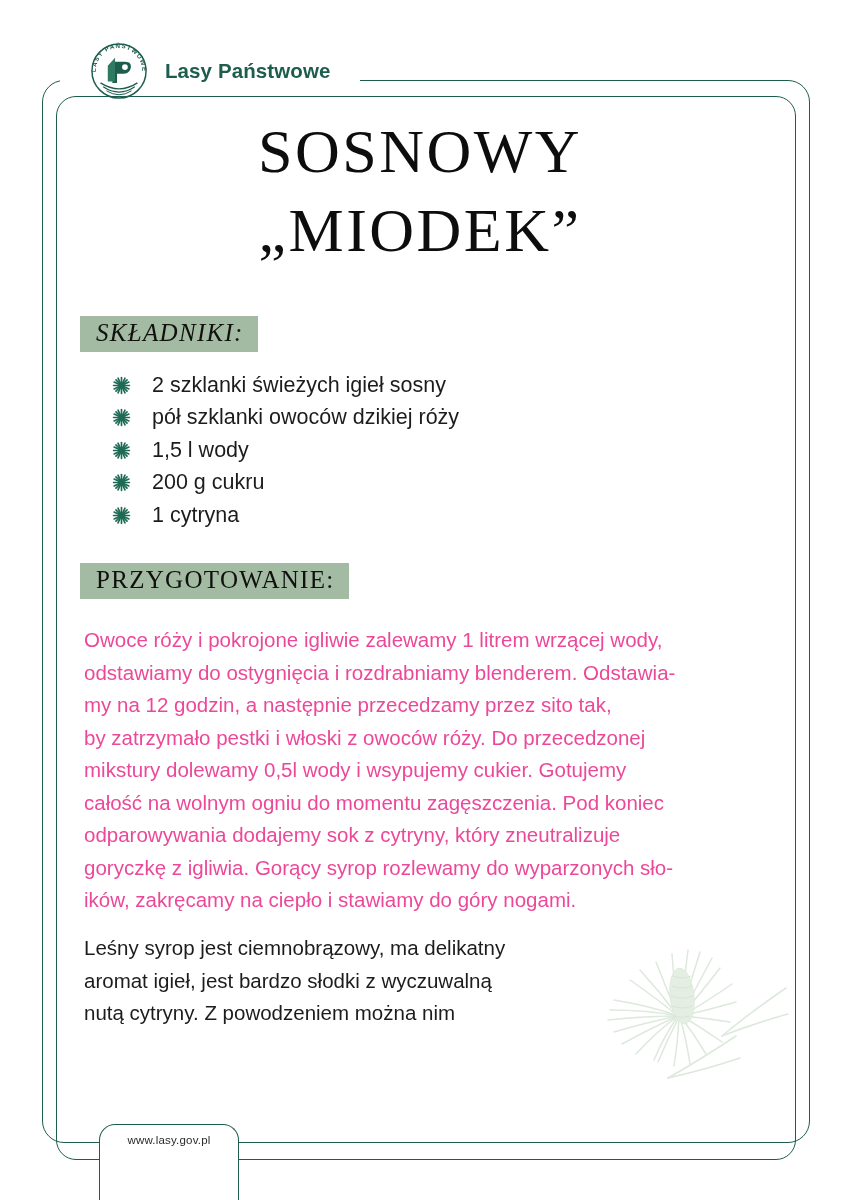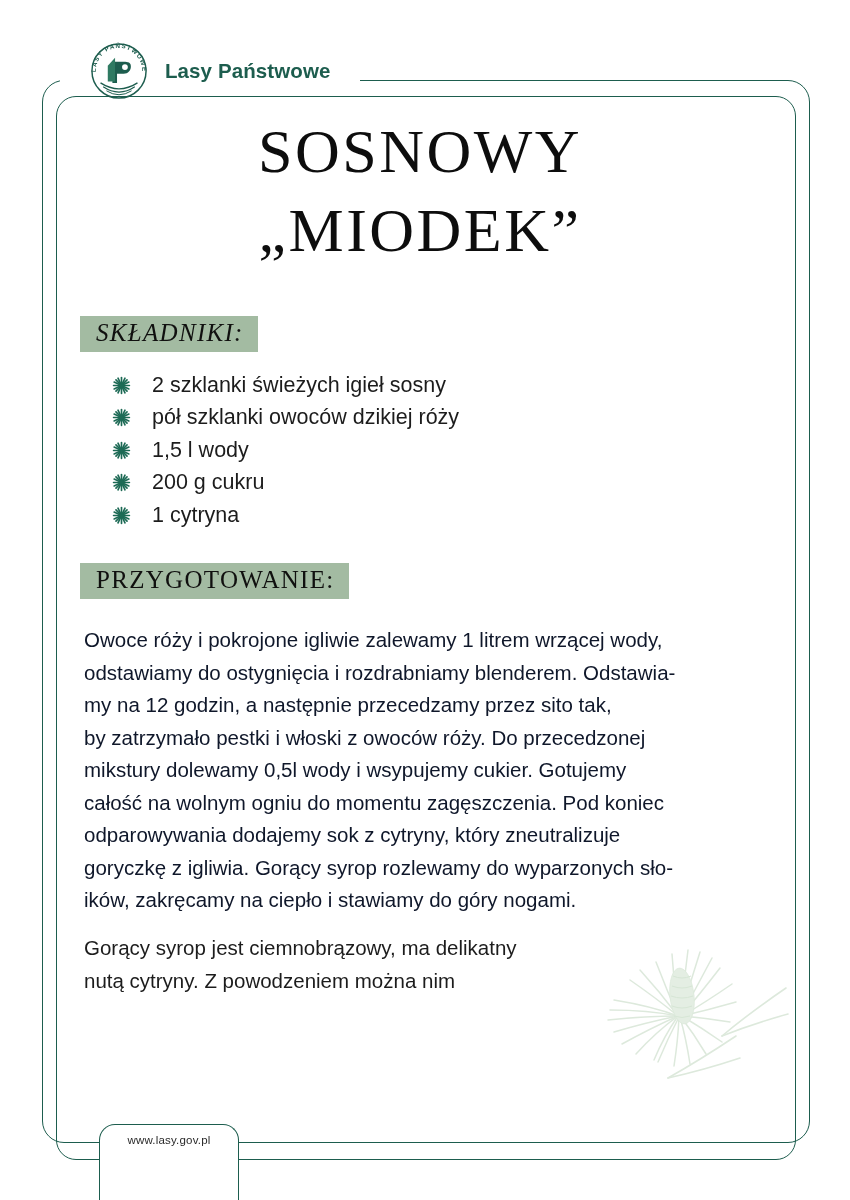--- a/index.html
+++ b/index.html
@@ -133,21 +133,21 @@
   .bullet-star { width: 19px; height: 19px; flex: 0 0 auto; display: block; }
 
   
   .prep-text {
     position: absolute;
     left: 84px;
     top: 624px;
     width: 700px;
     font-size: 20.5px;
     line-height: 32.5px;
-    color: #0f172a;
+    color: #ec4899;
   }
   .prep-text .ln { white-space: nowrap; display: block; }
 
   .note-text {
     position: absolute;
     left: 84px;
     top: 932px;
     width: 560px;
     font-size: 20.5px;
     line-height: 32.5px;
@@ -328,21 +328,22 @@
   <span class="ln">my na 12 godzin, a następnie przecedzamy przez sito tak,</span>
   <span class="ln">by zatrzymało pestki i włoski z owoców róży. Do przecedzonej</span>
   <span class="ln">mikstury dolewamy 0,5l wody i wsypujemy cukier. Gotujemy</span>
   <span class="ln">całość na wolnym ogniu do momentu zagęszczenia. Pod koniec</span>
   <span class="ln">odparowywania dodajemy sok z cytryny, który zneutralizuje</span>
   <span class="ln">goryczkę z igliwia. Gorący syrop rozlewamy do wyparzonych sło-</span>
   <span class="ln">ików, zakręcamy na ciepło i stawiamy do góry nogami.</span>
 </div>
 
 <div class="note-text">
-  <span class="ln">Gorący syrop jest ciemnobrązowy, ma delikatny</span>
+  <span class="ln">Leśny syrop jest ciemnobrązowy, ma delikatny</span>
+  <span class="ln">aromat igieł, jest bardzo słodki z wyczuwalną</span>
   <span class="ln">nutą cytryny.  Z powodzeniem można nim</span>
 </div>
 
 <span class="pine-art">
   <svg viewBox="0 0 205 165" xmlns="http://www.w3.org/2000/svg">
     <g stroke="#dde9dc" stroke-width="1.5" fill="none" stroke-linecap="round">
 
       <path d="M82 98 Q55 88 18 82"></path>
       <path d="M82 98 Q52 92 14 92"></path>
       <path d="M82 98 Q50 98 12 102"></path>

